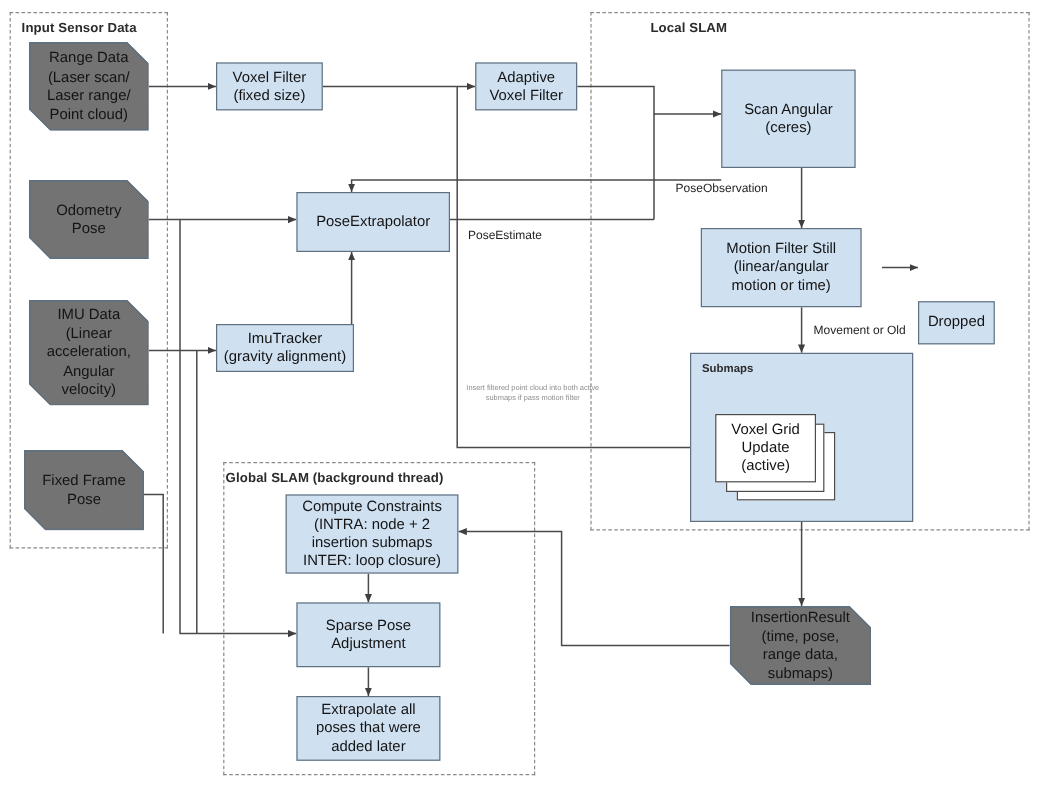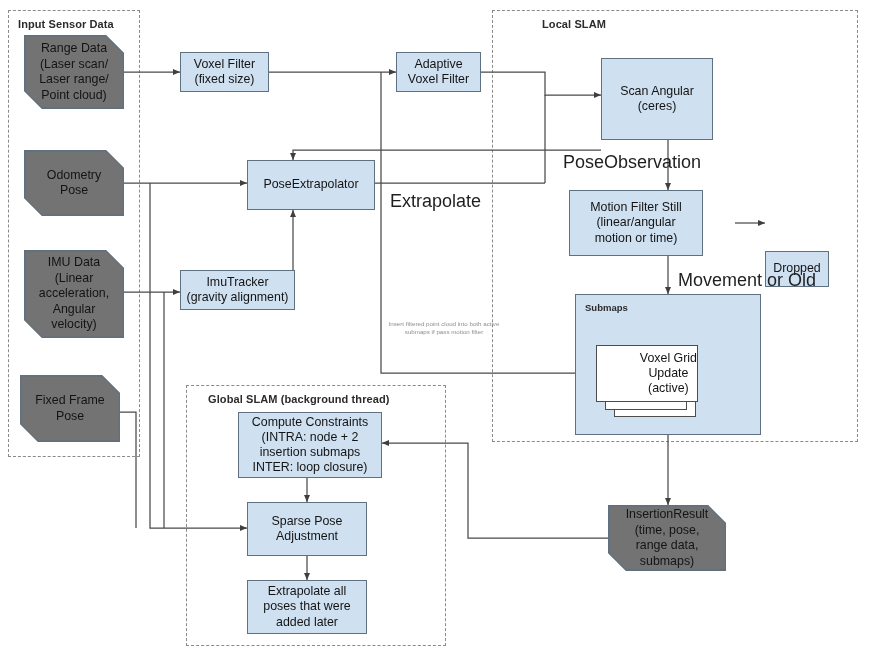--- a/index.html
+++ b/index.html
@@ -25,36 +25,36 @@
              clip-path:polygon(0 0, calc(100% - 18px) 0, 100% 18px, 100% 100%, 18px 100%, 0 calc(100% - 18px));}
   .datashape .outline{position:absolute;left:0;top:0;width:100%;height:100%;pointer-events:none;}
   .datashape .t{position:relative;z-index:2;display:block;width:100%;}
 
   .submap-panel{position:absolute;box-sizing:border-box;background:#cfe0f1;border:1.3px solid #5f7180;}
   .submap-title{position:absolute;font-size:9.5px;font-weight:bold;color:#2b2b2b;}
   .stackbox{position:absolute;box-sizing:border-box;background:#ffffff;border:1.3px solid #4c4c4c;}
   .stackbox.front{display:flex;align-items:center;justify-content:center;text-align:center;
                   font-size:12.4px;line-height:1.22;color:#141414;}
 
-  .edgelabel{position:absolute;font-size:18px;color:#1f1f1f;white-space:nowrap;}
+  .edgelabel{position:absolute;font-size:10px;color:#1f1f1f;white-space:nowrap;}
   .note{position:absolute;font-size:6.2px;line-height:1.35;color:#8e8e8e;text-align:center;}
 </style>
 </head>
 <body>
 
 <div id="stage">
 
   <div class="group" style="left:8px;top:10px;width:132px;height:447px;"></div>
   <div class="group-label" style="left:18px;top:18px;">Input Sensor Data</div>
 
   <div class="group" style="left:492px;top:10px;width:366px;height:432px;"></div>
   <div class="group-label" style="left:502px;top:18px;margin-left:40px;">Local SLAM</div>
 
   <div class="group" style="left:186px;top:385px;width:260px;height:261px;"></div>
-  <div class="group-label" style="left:208px;top:393px;">Global SLAM (background thread)</div>
+  <div class="group-label" style="left:188px;top:393px;">Global SLAM (background thread)</div>
 
   <svg class="wires" viewBox="0 0 870 657">
     <defs>
       <marker id="ah" markerWidth="8" markerHeight="8" refX="7" refY="3" orient="auto" markerUnits="userSpaceOnUse">
         <path d="M0,0 L7,3 L0,6 z" fill="#3f3f3f"></path>
       </marker>
     </defs>
     <g fill="none" stroke="#4a4a4a" stroke-width="1.25">
 
       <path d="M124,72 L180,72" marker-end="url(#ah)"></path>
@@ -151,21 +151,21 @@
   <div class="node" style="left:180px;top:270px;width:115px;height:40px;">
     <span class="t" style="white-space:pre-line;">ImuTracker
 (gravity alignment)</span>
   </div>
 
   <div class="node" style="left:601px;top:58px;width:112px;height:82px;">
     <span class="t" style="white-space:pre-line;">Scan Angular
 (ceres)</span>
   </div>
 
-  <div class="node" style="left:569px;top:190px;width:134px;height:66px;">
+  <div class="node" style="left:584px;top:190px;width:134px;height:66px;">
     <span class="t" style="white-space:pre-line;">Motion Filter Still
 (linear/angular
 motion or time)</span>
   </div>
 
   <div class="node" style="left:765px;top:205px;width:64px;height:36px;margin-top:46px;">
     <span class="t" style="white-space:pre-line;">Dropped</span>
   </div>
 
   <div class="node" style="left:238px;top:412px;width:144px;height:66px;">
@@ -184,35 +184,35 @@
     <span class="t" style="white-space:pre-line;">Extrapolate all
 poses that were
 added later</span>
   </div>
 
   <div class="submap-panel" style="left:575px;top:294px;width:186px;height:141px;"></div>
   <div class="submap-title" style="left:585px;top:302px;">Submaps</div>
 
   <div class="stackbox" style="left:614px;top:360px;width:82px;height:57px;"></div>
   <div class="stackbox" style="left:605px;top:353px;width:82px;height:57px;"></div>
-  <div class="stackbox front" style="left:596px;top:345px;width:102px;height:57px;justify-content:flex-end;">
+  <div class="stackbox front" style="left:596px;top:345px;width:84px;height:57px;">
     <span class="t" style="white-space:pre-line;">Voxel Grid
 Update
 (active)</span>
   </div>
 
   <div class="datashape" style="left:608px;top:505px;width:118px;height:66px;">
     <svg class="outline" viewBox="0 0 118 66" preserveAspectRatio="none">
       <path d="M0.7,0.7 L100,0.7 L117.3,18 L117.3,65.3 L18,65.3 L0.7,48 Z" fill="none" stroke="#5f7180" stroke-width="1.4"></path>
     </svg>
     <span class="t" style="white-space:pre-line;">InsertionResult
 (time, pose,
 range data,
 submaps)</span>
   </div>
 
   <div class="edgelabel" style="left:563px;top:152px;">PoseObservation</div>
-  <div class="edgelabel" style="left:390px;top:191px;">Extrapolate</div>
+  <div class="edgelabel" style="left:390px;top:191px;">PoseEstimate</div>
   <div class="edgelabel" style="left:678px;top:270px;">Movement or Old</div>
 
   <div class="note" style="left:388px;top:320px;width:112px;">Insert filtered point cloud into both active submaps if pass motion filter</div>
 
 </div>
 
 </body></html>

